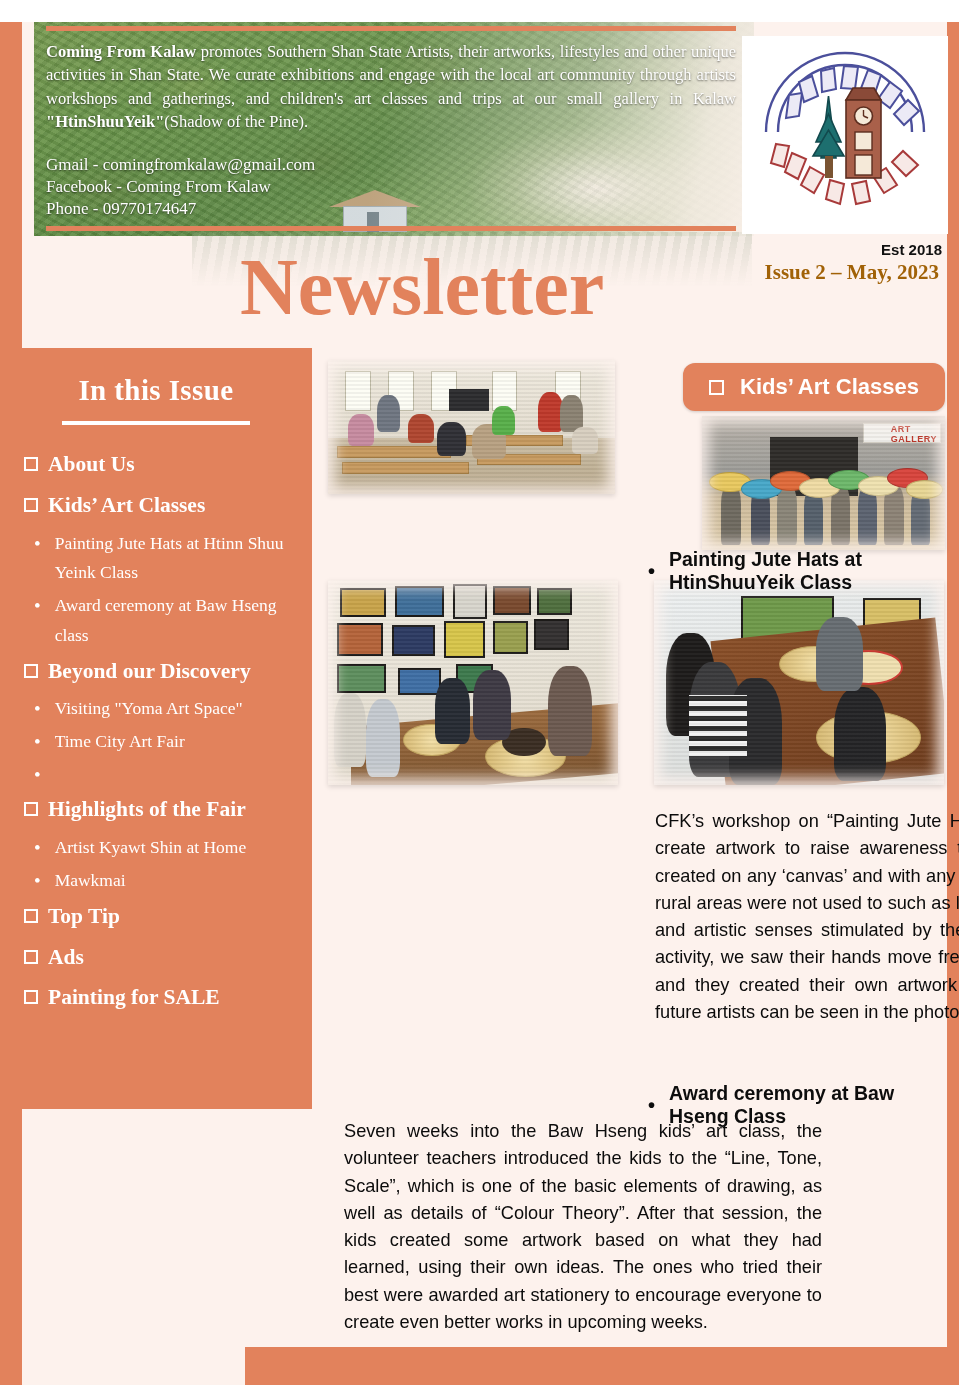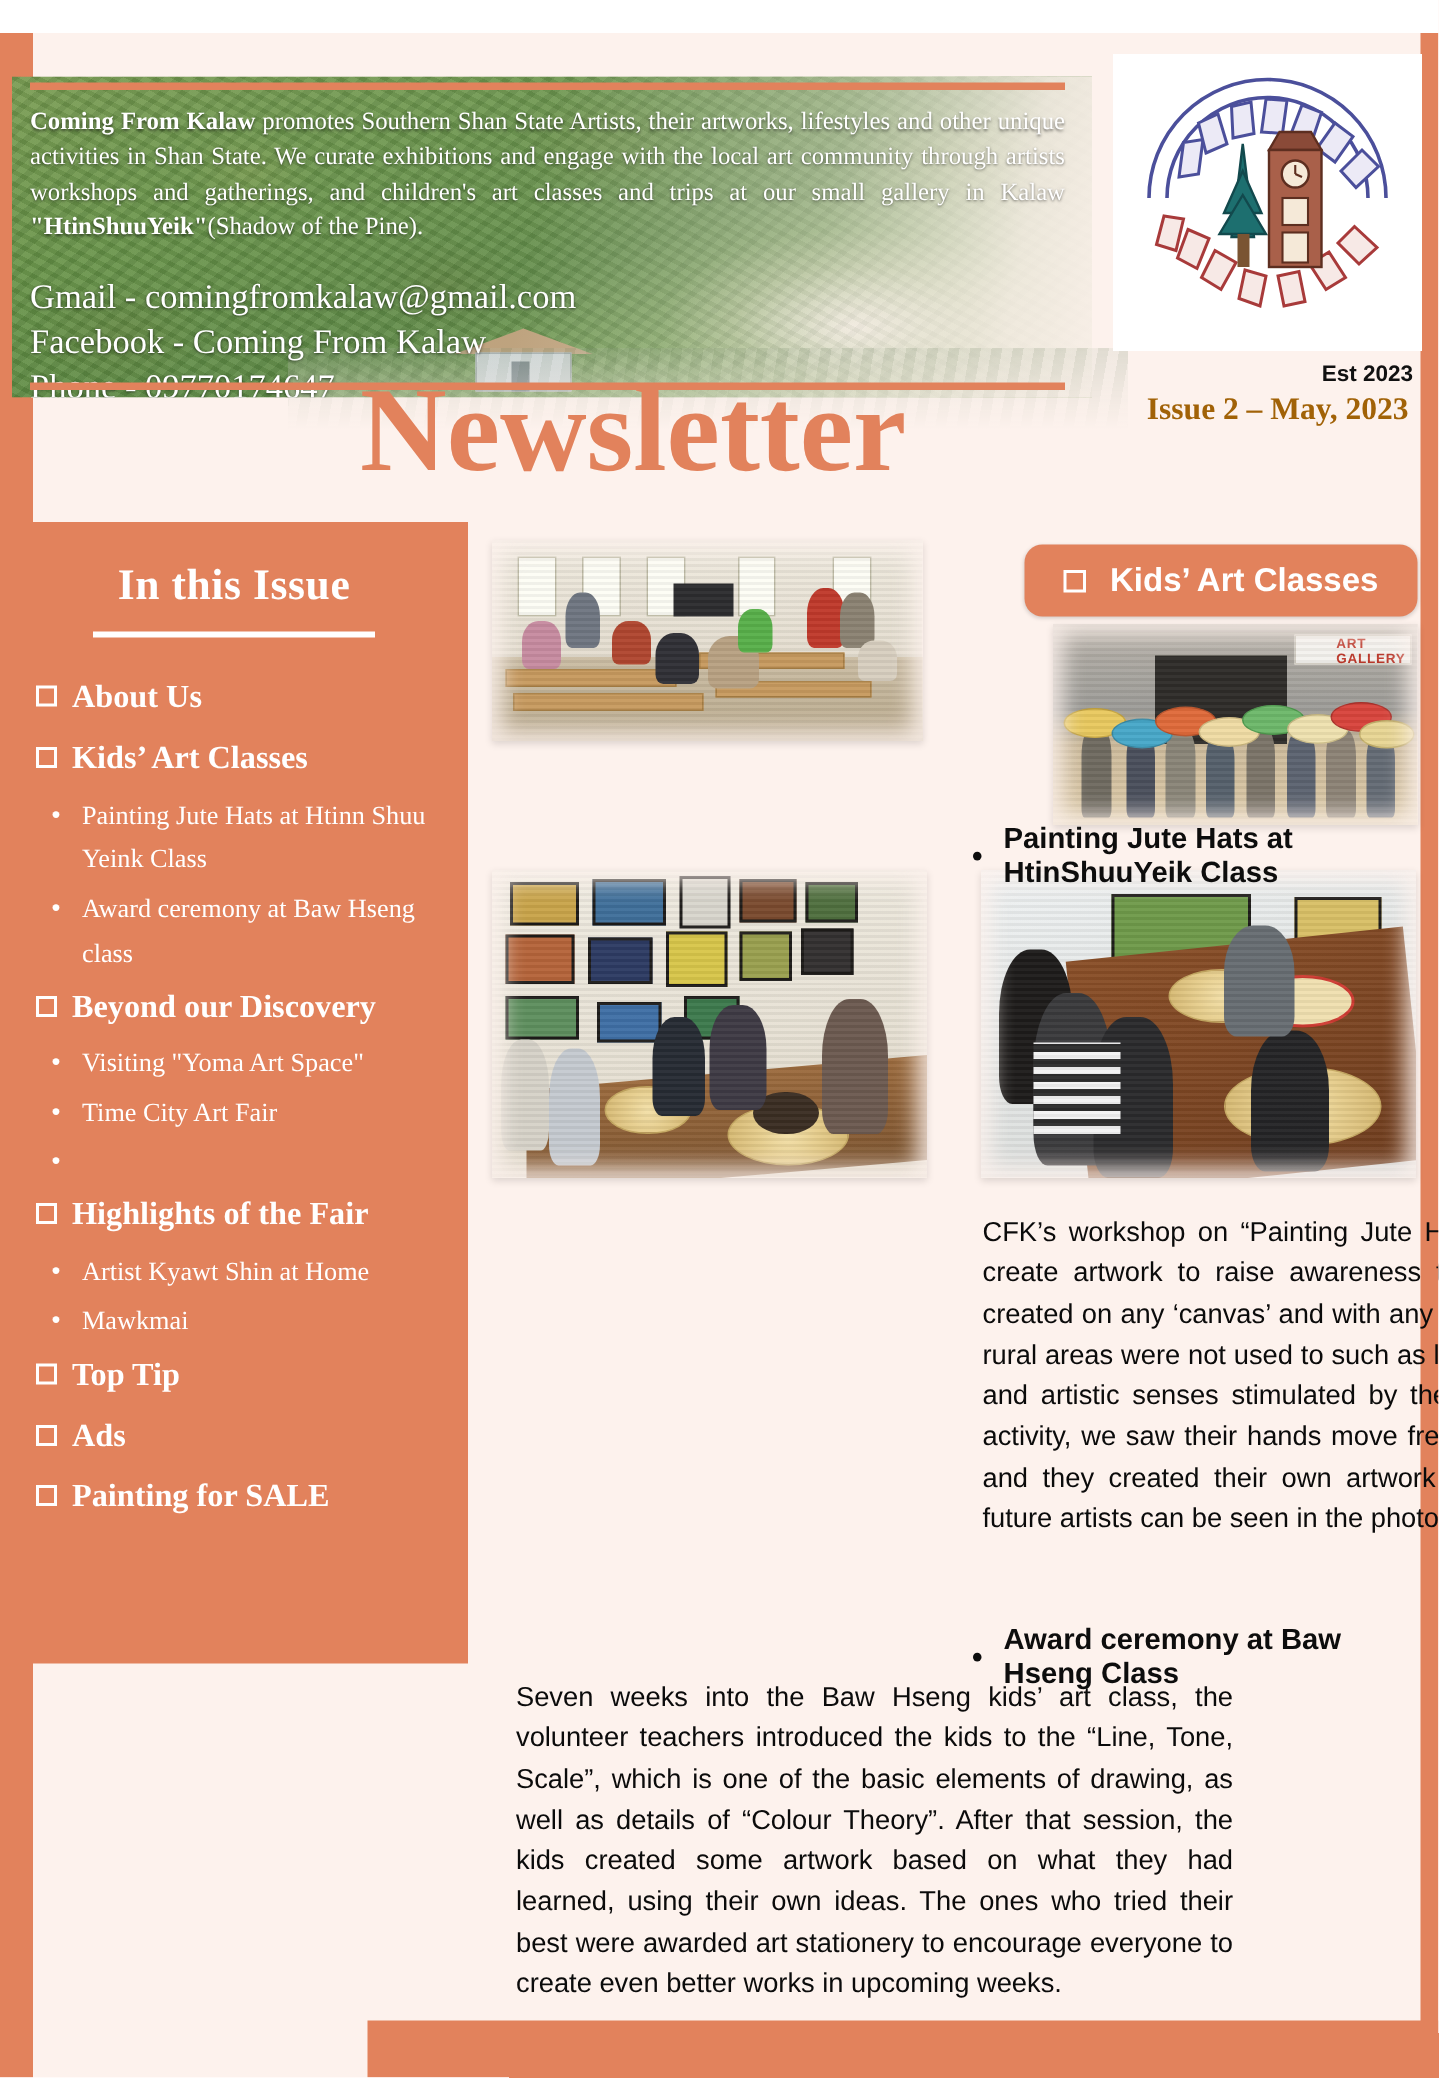--- a/index.html
+++ b/index.html
@@ -41,24 +41,23 @@
   .frame-bottom-bar {
     position: absolute;
     left: 245px; bottom: 0;
     width: 714px; height: 38px;
     background: #e2825c;
   }
 
   
   .hero {
     position: absolute;
-    left: 8px; top: 22px;
+    left: 34px; top: 22px;
     width: 875px; height: 214px;
     overflow: hidden;
-    margin-top: 29px;
   }
   
   .hero-photo {
     position: absolute;
     left: 0; top: 0;
     width: 720px; height: 214px;
     background:
       radial-gradient(ellipse 180px 90px at 78% 78%, rgba(232,228,215,0.95) 0%, rgba(190,196,160,0.35) 45%, rgba(0,0,0,0) 72%),
       radial-gradient(ellipse 60px 40px at 22% 30%, rgba(120,150,70,0.55), rgba(0,0,0,0) 70%),
       radial-gradient(ellipse 90px 50px at 55% 20%, rgba(95,130,55,0.5), rgba(0,0,0,0) 70%),
@@ -126,21 +125,21 @@
     text-align: justify;
     text-shadow: 0 1px 2px rgba(0,0,0,0.55);
   }
   .hero-text b { font-weight: bold; }
   .hero-contact {
     position: absolute;
     left: 12px; top: 132px;
     z-index: 6;
     color: #ffffff;
     font-family: "Liberation Serif", serif;
-    font-size: 23px;
+    font-size: 17px;
     line-height: 1.30;
     text-shadow: 0 1px 2px rgba(0,0,0,0.6);
   }
   .rule-top, .rule-bottom {
     position: absolute;
     left: 12px;
     width: 690px;
     height: 5px;
     background: #e2825c;
     z-index: 7;
@@ -453,21 +452,21 @@
       <g>
         <path d="M104 64 L139 64 L132 52 L111 52 Z" fill="#8a4a38" stroke="#5d2e20" stroke-width="1.6"></path>
         <rect x="104" y="64" width="35" height="78" fill="#a9604a" stroke="#5d2e20" stroke-width="1.6"></rect>
         <circle cx="121.5" cy="80" r="9" fill="#f5e9d8" stroke="#5d2e20" stroke-width="1.6"></circle>
         <line x1="121.5" y1="80" x2="121.5" y2="74" stroke="#5d2e20" stroke-width="1.4"></line>
         <line x1="121.5" y1="80" x2="126" y2="82" stroke="#5d2e20" stroke-width="1.4"></line>
         <rect x="113" y="96" width="17" height="18" fill="#f5e9d8" stroke="#5d2e20" stroke-width="1.4"></rect>
         <rect x="113" y="119" width="17" height="20" fill="#f5e9d8" stroke="#5d2e20" stroke-width="1.4"></rect>
       </g>
     </svg>
-    <div class="est-label">Est 2023</div>
+    <div class="est-label">Est 2018</div>
   </div>
 
   <div class="title-band">
     <div class="title-band-bg"></div>
     <div class="newsletter-title">Newsletter</div>
     <div class="issue-label">Issue 2 – May, 2023</div>
   </div>
 
   <div class="sidebar">
     <div class="sidebar-title">In this Issue</div>

